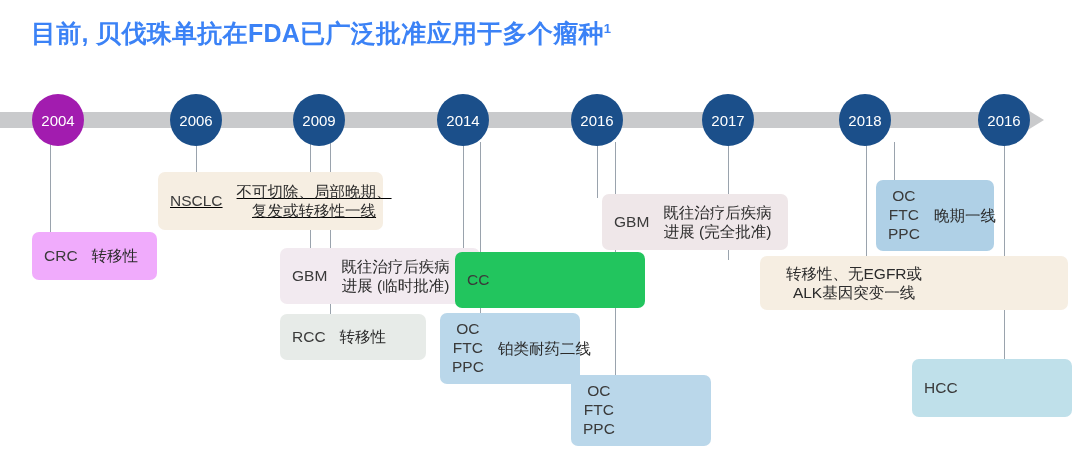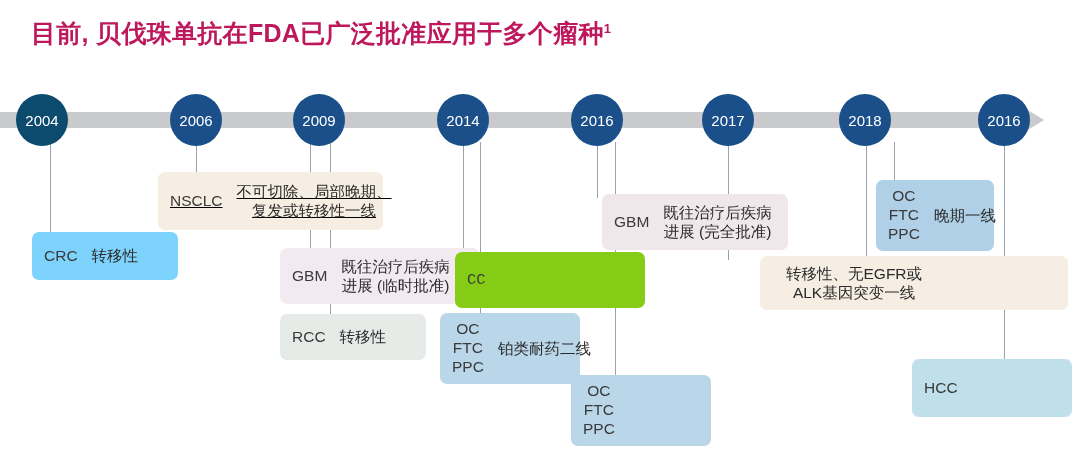--- a/index.html
+++ b/index.html
@@ -10,21 +10,21 @@
     overflow:hidden;
   }
   #root { position:relative; width:1080px; height:465px; }
 
   
   .page-title {
     position:absolute;
     left:31px; top:17px;
     font-size:25px;
     font-weight:bold;
-    color:#be185d;
+    color:#3b82f6;
     letter-spacing:0.3px;
     white-space:nowrap;
   }
   .page-title sup { font-size:13px; font-weight:bold; vertical-align:super; }
 
   
   .axis-bar {
     position:absolute;
     left:0px; top:112px;
     width:1022px; height:16px;
@@ -112,21 +112,21 @@
       <div class="connector" style="left: 480px; top: 142px; height: 173px;"></div>
       <div class="connector" style="left: 597px; top: 142px; height: 56px;"></div>
       <div class="connector" style="left: 615px; top: 142px; height: 235px;"></div>
       <div class="connector" style="left: 728px; top: 142px; height: 118px;"></div>
       <div class="connector" style="left: 894px; top: 142px; height: 42px;"></div>
       <div class="connector" style="left: 866px; top: 142px; height: 118px;"></div>
       <div class="connector" style="left: 1004px; top: 142px; height: 235px;"></div>
     </div>
 
   <div id="year-layer">
-      <div class="year-node" style="left: 16px; background: #0c4a6e; color: rgb(255, 255, 255);">
+      <div class="year-node" style="left: 32px; background: #a21caf; color: rgb(255, 255, 255);">
         <span>2004</span>
       </div>
       <div class="year-node" style="left: 170px; background: rgb(27, 79, 138); color: rgb(255, 255, 255);">
         <span>2006</span>
       </div>
       <div class="year-node" style="left: 293px; background: rgb(27, 79, 138); color: rgb(255, 255, 255);">
         <span>2009</span>
       </div>
       <div class="year-node" style="left: 437px; background: rgb(27, 79, 138); color: rgb(255, 255, 255);">
         <span>2014</span>
@@ -139,39 +139,39 @@
       </div>
       <div class="year-node" style="left: 839px; background: rgb(27, 79, 138); color: rgb(255, 255, 255);">
         <span>2018</span>
       </div>
       <div class="year-node" style="left: 978px; background: rgb(27, 79, 138); color: rgb(255, 255, 255);">
         <span>2016</span>
       </div>
     </div>
 
   <div id="box-layer">
-      <div class="box" style="left: 32px; top: 232px; width: 146px; min-height: 48px; background: #7dd3fc;">
+      <div class="box" style="left: 32px; top: 232px; width: 125px; min-height: 48px; background: #f0abfc;">
         <div class="code">CRC</div>
         <div class="desc">转移性</div>
       </div>
       <div class="box centerdesc" style="left: 158px; top: 172px; width: 225px; min-height: 58px; background: rgb(246, 238, 226); text-decoration: underline;">
         <div class="code">NSCLC</div>
         <div class="desc">不可切除、局部晚期、
 复发或转移性一线</div>
       </div>
       <div class="box centerdesc" style="left: 280px; top: 248px; width: 200px; min-height: 56px; background: rgb(242, 234, 240);">
         <div class="code">GBM</div>
         <div class="desc">既往治疗后疾病
 进展 (临时批准)</div>
       </div>
       <div class="box" style="left: 280px; top: 314px; width: 146px; min-height: 46px; background: rgb(231, 235, 232);">
         <div class="code">RCC</div>
         <div class="desc">转移性</div>
       </div>
-      <div class="box centerdesc" style="left: 455px; top: 252px; width: 190px; min-height: 56px; background: #84cc16; font-family: Liberation Mono, monospace;">
+      <div class="box centerdesc" style="left: 455px; top: 252px; width: 190px; min-height: 56px; background: #22c55e;">
         <div class="code">CC</div>
       </div>
       <div class="box centercode" style="left: 440px; top: 313px; width: 140px; min-height: 60px; background: rgb(186, 215, 234);">
         <div class="code">OC
 FTC
 PPC</div>
         <div class="desc">铂类耐药二线</div>
       </div>
       <div class="box centerdesc" style="left: 602px; top: 194px; width: 186px; min-height: 56px; background: rgb(239, 231, 233);">
         <div class="code">GBM</div>

